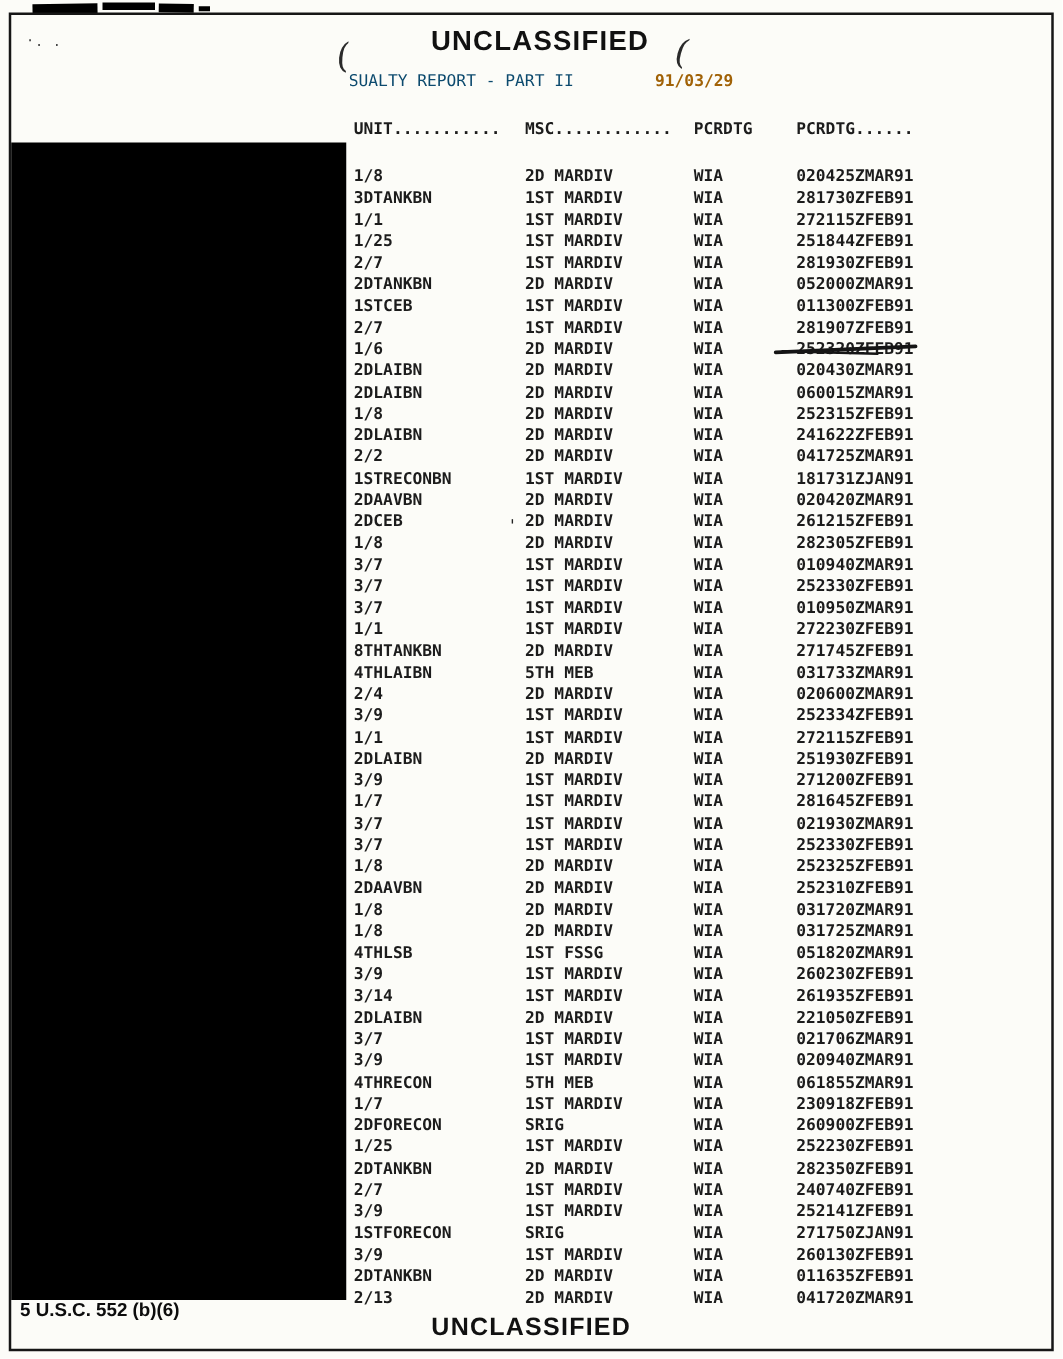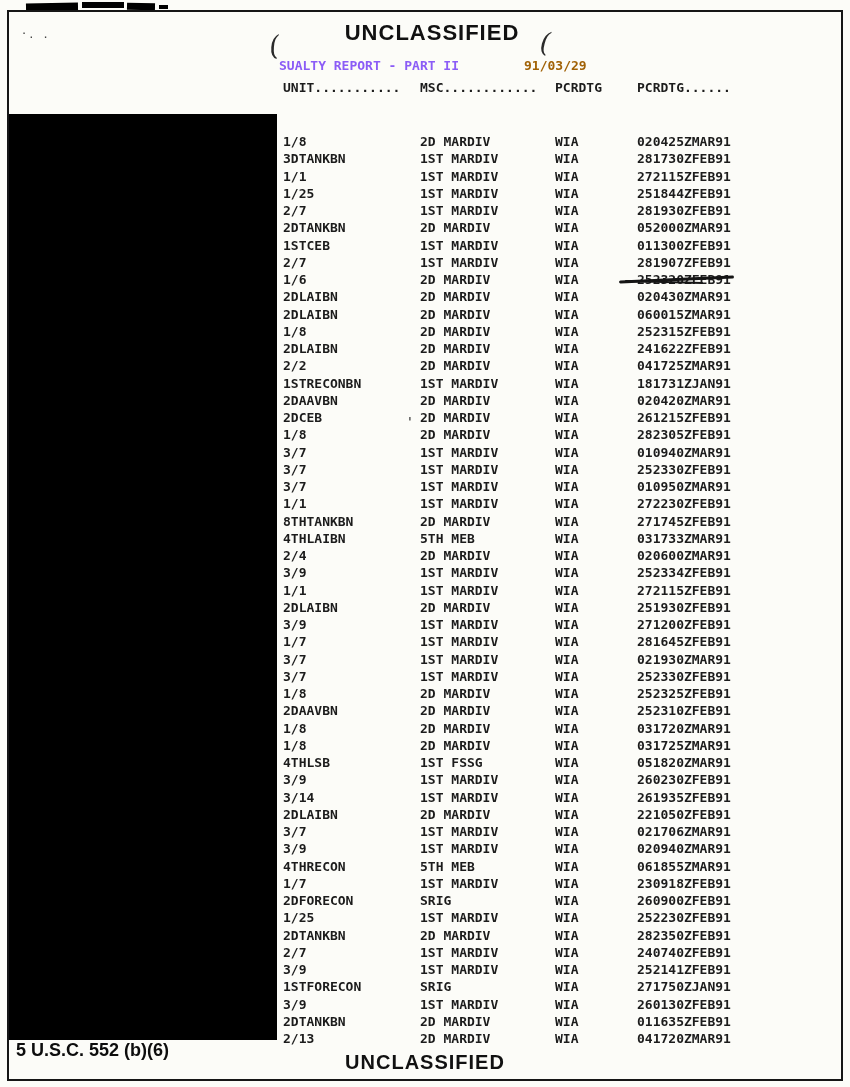--- a/index.html
+++ b/index.html
@@ -44,21 +44,21 @@
     font-weight: 700;
     font-size: 20px;
     letter-spacing: 1px;
     color: #111;
   }
   .foia-statute {
     position: absolute;
     left: 16px; top: 1040px;
     font-family: "Liberation Sans", sans-serif;
     font-weight: 700;
-    font-size: 18px;
+    font-size: 15px;
     color: #0d0d0d;
     white-space: pre;
   }
 
   .scan-dots {
     position: absolute;
     left: 22px; top: 26px;
     font-size: 13px;
     color: #444;
     letter-spacing: 3px;
@@ -71,43 +71,43 @@
     font-size: 27px;
     color: #2a2a2a;
   }
   .paren-left  { left: 269px; top: 30px; transform: rotate(-6deg); }
   .paren-right { left: 540px; top: 27px; transform: rotate(4deg); }
 
   .report-title {
     position: absolute;
     left: 279px; top: 58px;
     font-size: 13px;
-    font-weight: 700;
-    color: #8b5cf6;
+    font-weight: 400;
+    color: #0c4a6e;
     white-space: pre;
   }
   .report-date {
     position: absolute;
     left: 524px; top: 58px;
     font-size: 13px;
     font-weight: 700;
     color: #a16207;
     white-space: pre;
   }
 
   .theader, .trow {
     display: flex;
     white-space: pre;
     font-size: 13px;
     font-weight: 700;
     color: #1c1c1c;
   }
   .theader {
     position: absolute;
-    left: 283px; top: 80px;
+    left: 283px; top: 96px;
   }
   .rows-host {
     position: absolute;
     left: 283px; top: 133px;
   }
   .trow { height: 17.25px; line-height: 17.25px; justify-content: flex-end; }
   .c-unit { display: inline-block; width: 137px; }
   .c-msc  { display: inline-block; width: 135px; }
   .c-cas  { display: inline-block; width: 82px; }
   .c-pcr  { display: inline-block; position: relative; }

